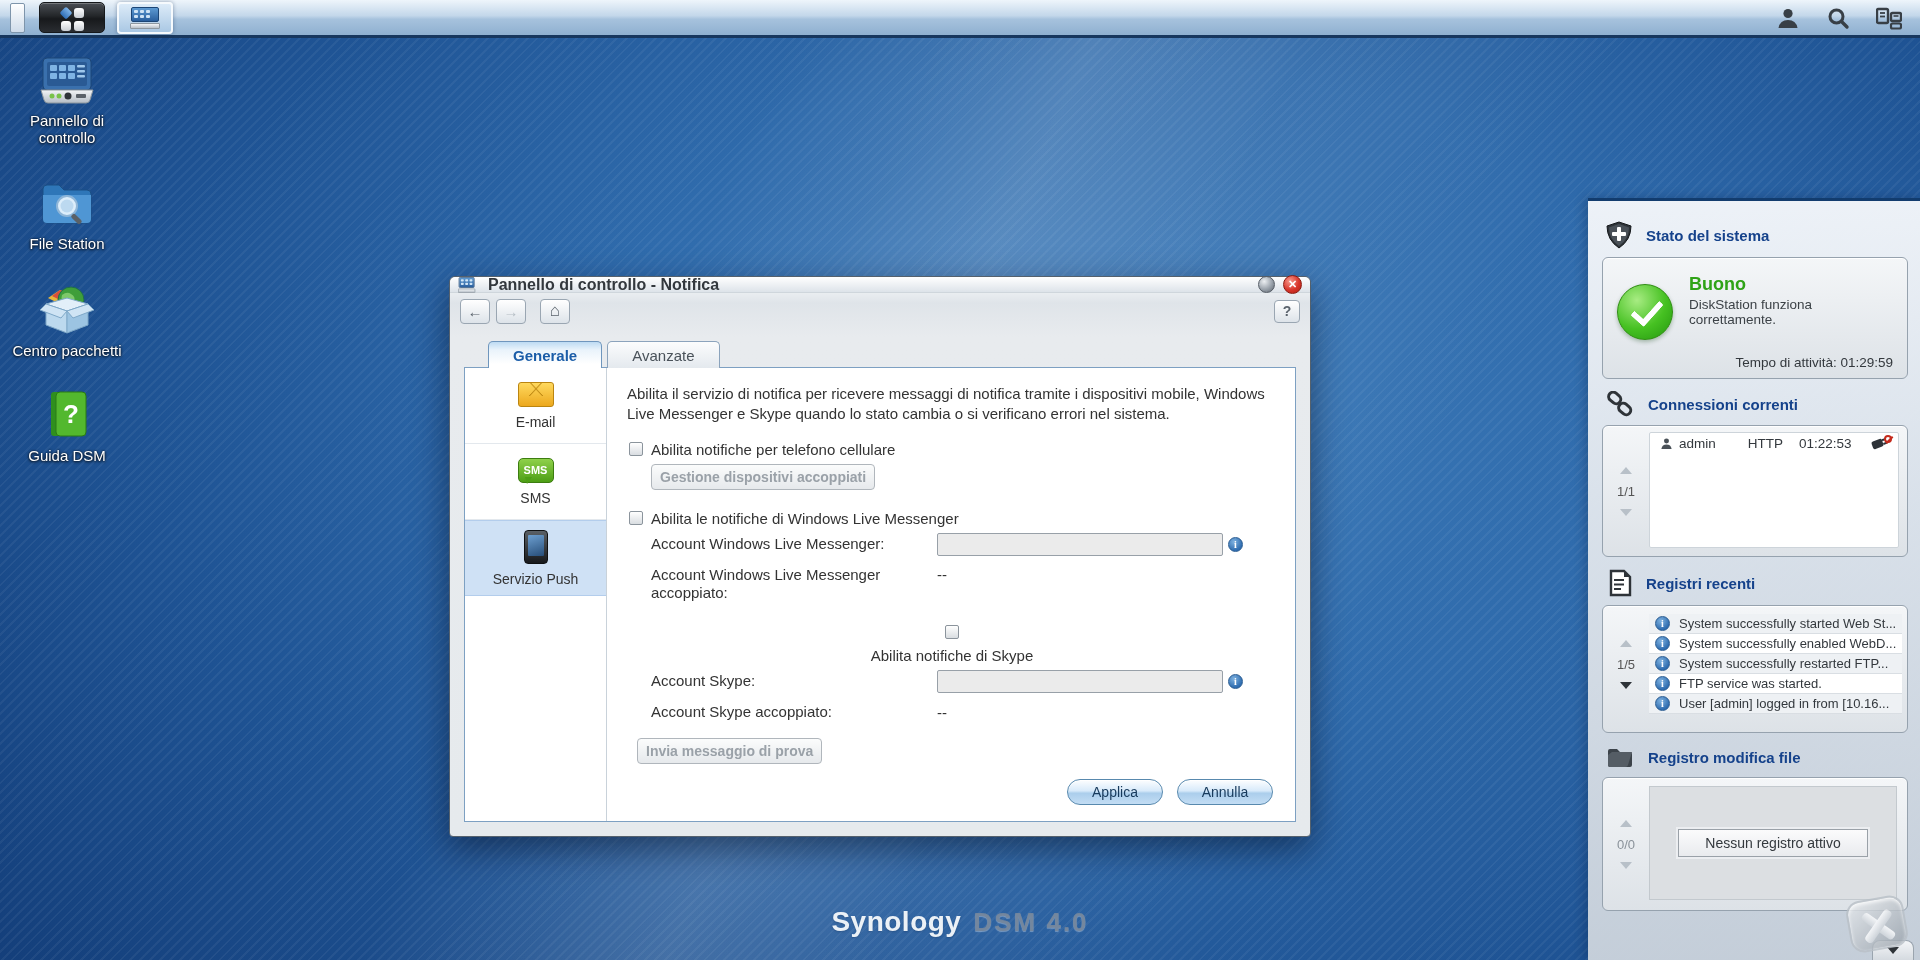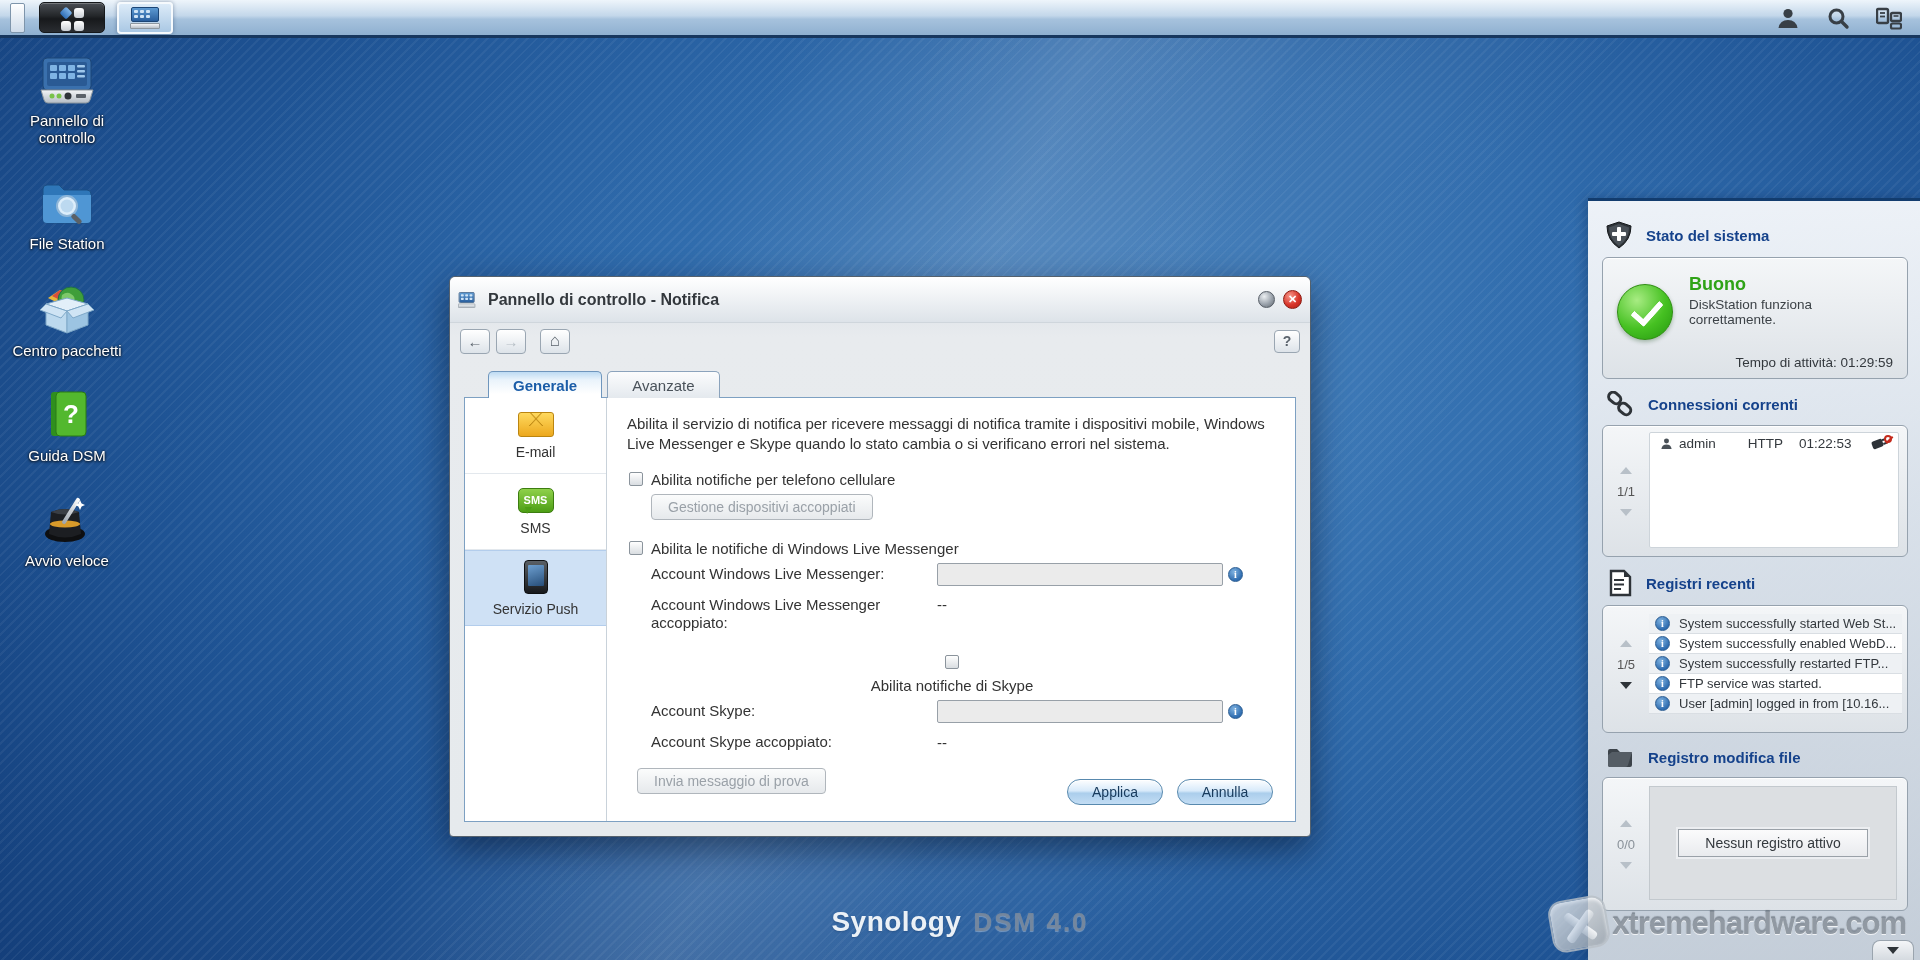--- a/index.html
+++ b/index.html
@@ -61,21 +61,21 @@
   }
 
   
   .window {
     position:absolute; left:449px; top:276px; width:862px; height:561px; z-index:20;
     border-radius:6px 6px 4px 4px; border:1px solid #55616d;
     background:linear-gradient(#fbfcfd,#dfe4e9 26px, #e8ebee 60px, #e6eaed);
     box-shadow:0 12px 34px rgba(0,10,30,.5);
     display:flex; flex-direction:column;
   }
-  .titlebar { height:46px; display:flex; align-items:center; padding:0 8px; gap:8px;
+  .titlebar { height:16px; display:flex; align-items:center; padding:0 8px; gap:8px;
     border-bottom:1px solid #cfd6dc; border-radius:6px 6px 0 0;
     background:linear-gradient(#ffffff,#dde3e9); }
   .titlebar .t-icon { transform:scale(.72); transform-origin:left center; width:24px; }
   .titlebar .t-text { font-size:16px; font-weight:bold; color:#33383d; flex:1; margin-left:-2px; }
   .btn-pin { width:17px; height:17px; border-radius:50%;
     background:radial-gradient(circle at 35% 30%, #eceff2, #9aa2ab 55%, #5f666e); border:1px solid #565d66; }
   .btn-close { width:19px; height:19px; border-radius:50%; position:relative;
     background:radial-gradient(circle at 35% 30%, #f79a8d, #d8352a 55%, #b01c10); border:1px solid #8c1a10; }
   .btn-close::before { content:"✕"; position:absolute; inset:0; color:#fff; font-size:11px; font-weight:bold;
     display:flex; align-items:center; justify-content:center; }
@@ -121,22 +121,22 @@
     background:linear-gradient(160deg,#6d9fd0,#274e79); }
 
   .content { flex:1; position:relative; padding:16px 20px; font-size:15px; color:#333; }
   .intro { line-height:1.35; margin-bottom:16px; max-width:760px; }
 
   .chk-row { display:flex; align-items:center; gap:8px; margin:14px 0 6px 2px; }
   .checkbox { width:14px; height:14px; border:1px solid #8b949c; border-radius:2px;
     background:linear-gradient(#ffffff,#d9dde1); cursor:pointer; flex:none; }
 
   .sub { margin-left:24px; }
-  .btn-gray { display:inline-block; padding:4px 16px; font-size:14px; color:#9aa1a8;
-    border:1px solid #b0b6bc; border-radius:4px; background:linear-gradient(#fbfcfc,#e6e9ec); cursor:default; }
+  .btn-gray { display:inline-block; padding:4px 8px; font-size:14px; color:#9aa1a8;
+    border:1px solid #b0b6bc; border-radius:4px; background:linear-gradient(#fbfcfc,#e6e9ec); cursor:default;font-weight:bold; }
   .field-row { display:flex; align-items:center; margin:4px 0 10px 24px; }
   .field-row .lbl { width:286px; flex:none; line-height:1.25; }
   .txt-input { width:286px; height:23px; border:1px solid #98a0a8; border-radius:2px; background:#ebebeb; cursor:default; }
   .info-ic { width:15px; height:15px; border-radius:50%; margin-left:5px; flex:none;
     background:radial-gradient(circle at 38% 30%, #7fb2e0, #2f6db0 70%); border:1px solid #2b5d92;
     color:#fff; font-size:10px; font-weight:bold; font-family:"Liberation Serif",serif;
     display:flex; align-items:center; justify-content:center; }
   .val { color:#333; }
 
   .footer-btns { position:absolute; right:22px; bottom:16px; display:flex; gap:14px; }
@@ -341,37 +341,20 @@
     </div>
     <div class="desk-icon">
       <svg width="52" height="52" viewBox="0 0 52 52">
         <path d="M10 6 q0-3 3-3 h28 q4 0 4 4 v36 q0 4-4 4 H13 q-3 0-3-3 z" fill="#2f8f1e"></path>
         <rect x="15" y="3" width="30" height="44" rx="4" fill="#53b82e"></rect>
         <rect x="15" y="3" width="30" height="44" rx="4" fill="none" stroke="#2a7a14"></rect>
         <text x="30" y="34" font-size="26" font-weight="bold" fill="#ffffff" text-anchor="middle" font-family="Liberation Sans, sans-serif">?</text>
       </svg>
       <div class="label">Guida DSM</div>
     </div>
-    <div class="desk-icon">
-      <svg width="56" height="52" viewBox="0 0 56 52">
-        <ellipse cx="26" cy="40" rx="20" ry="8" fill="#0e0f11"></ellipse>
-        <path d="M12 18 q14 -6 28 0 l2 22 q-16 7 -32 0 z" fill="#1c1e22"></path>
-        <path d="M12 18 q14 -6 28 0 q-14 5 -28 0" fill="#3a3e44"></path>
-        <ellipse cx="26" cy="30" rx="15" ry="3.5" fill="#d89a2a"></ellipse>
-        <rect x="30" y="2" width="4" height="30" rx="2" transform="rotate(32 32 17)" fill="url(#wand)"></rect>
-        <defs>
-            <linearGradient id="wand" x1="0" y1="0" x2="0" y2="1">
-              <stop offset="0" stop-color="#ffffff"></stop>
-              <stop offset="1" stop-color="#9aa2ab"></stop>
-            </linearGradient>
-          </defs>
-        <path d="M41 6 l1.6 3.4 3.4 1.6 -3.4 1.6 -1.6 3.4 -1.6 -3.4 -3.4 -1.6 3.4 -1.6 z" fill="#ffffff"></path>
-      </svg>
-      <div class="label">Avvio veloce</div>
-    </div>
   </div>
 
   <div class="window">
     <div class="titlebar">
       <span class="cp-mini t-icon">
         <span class="scr"></span>
         <span class="dots">
             <i></i>
             <i></i>
             <i></i>
@@ -589,21 +572,20 @@
       </div>
     </div>
 
     <div class="collapse-tab">
       <span class="chev down"></span>
     </div>
   </div>
 
   <div class="watermark">
     <span class="wm-logo"></span>
-    <span class="wm-text">xtremehardware.com</span>
   </div>
 
   <div class="branding">
     <span class="syno">Synology</span>
     <span class="dsm">DSM 4.0</span>
   </div>
 
 </div>
 
 </body></html>

